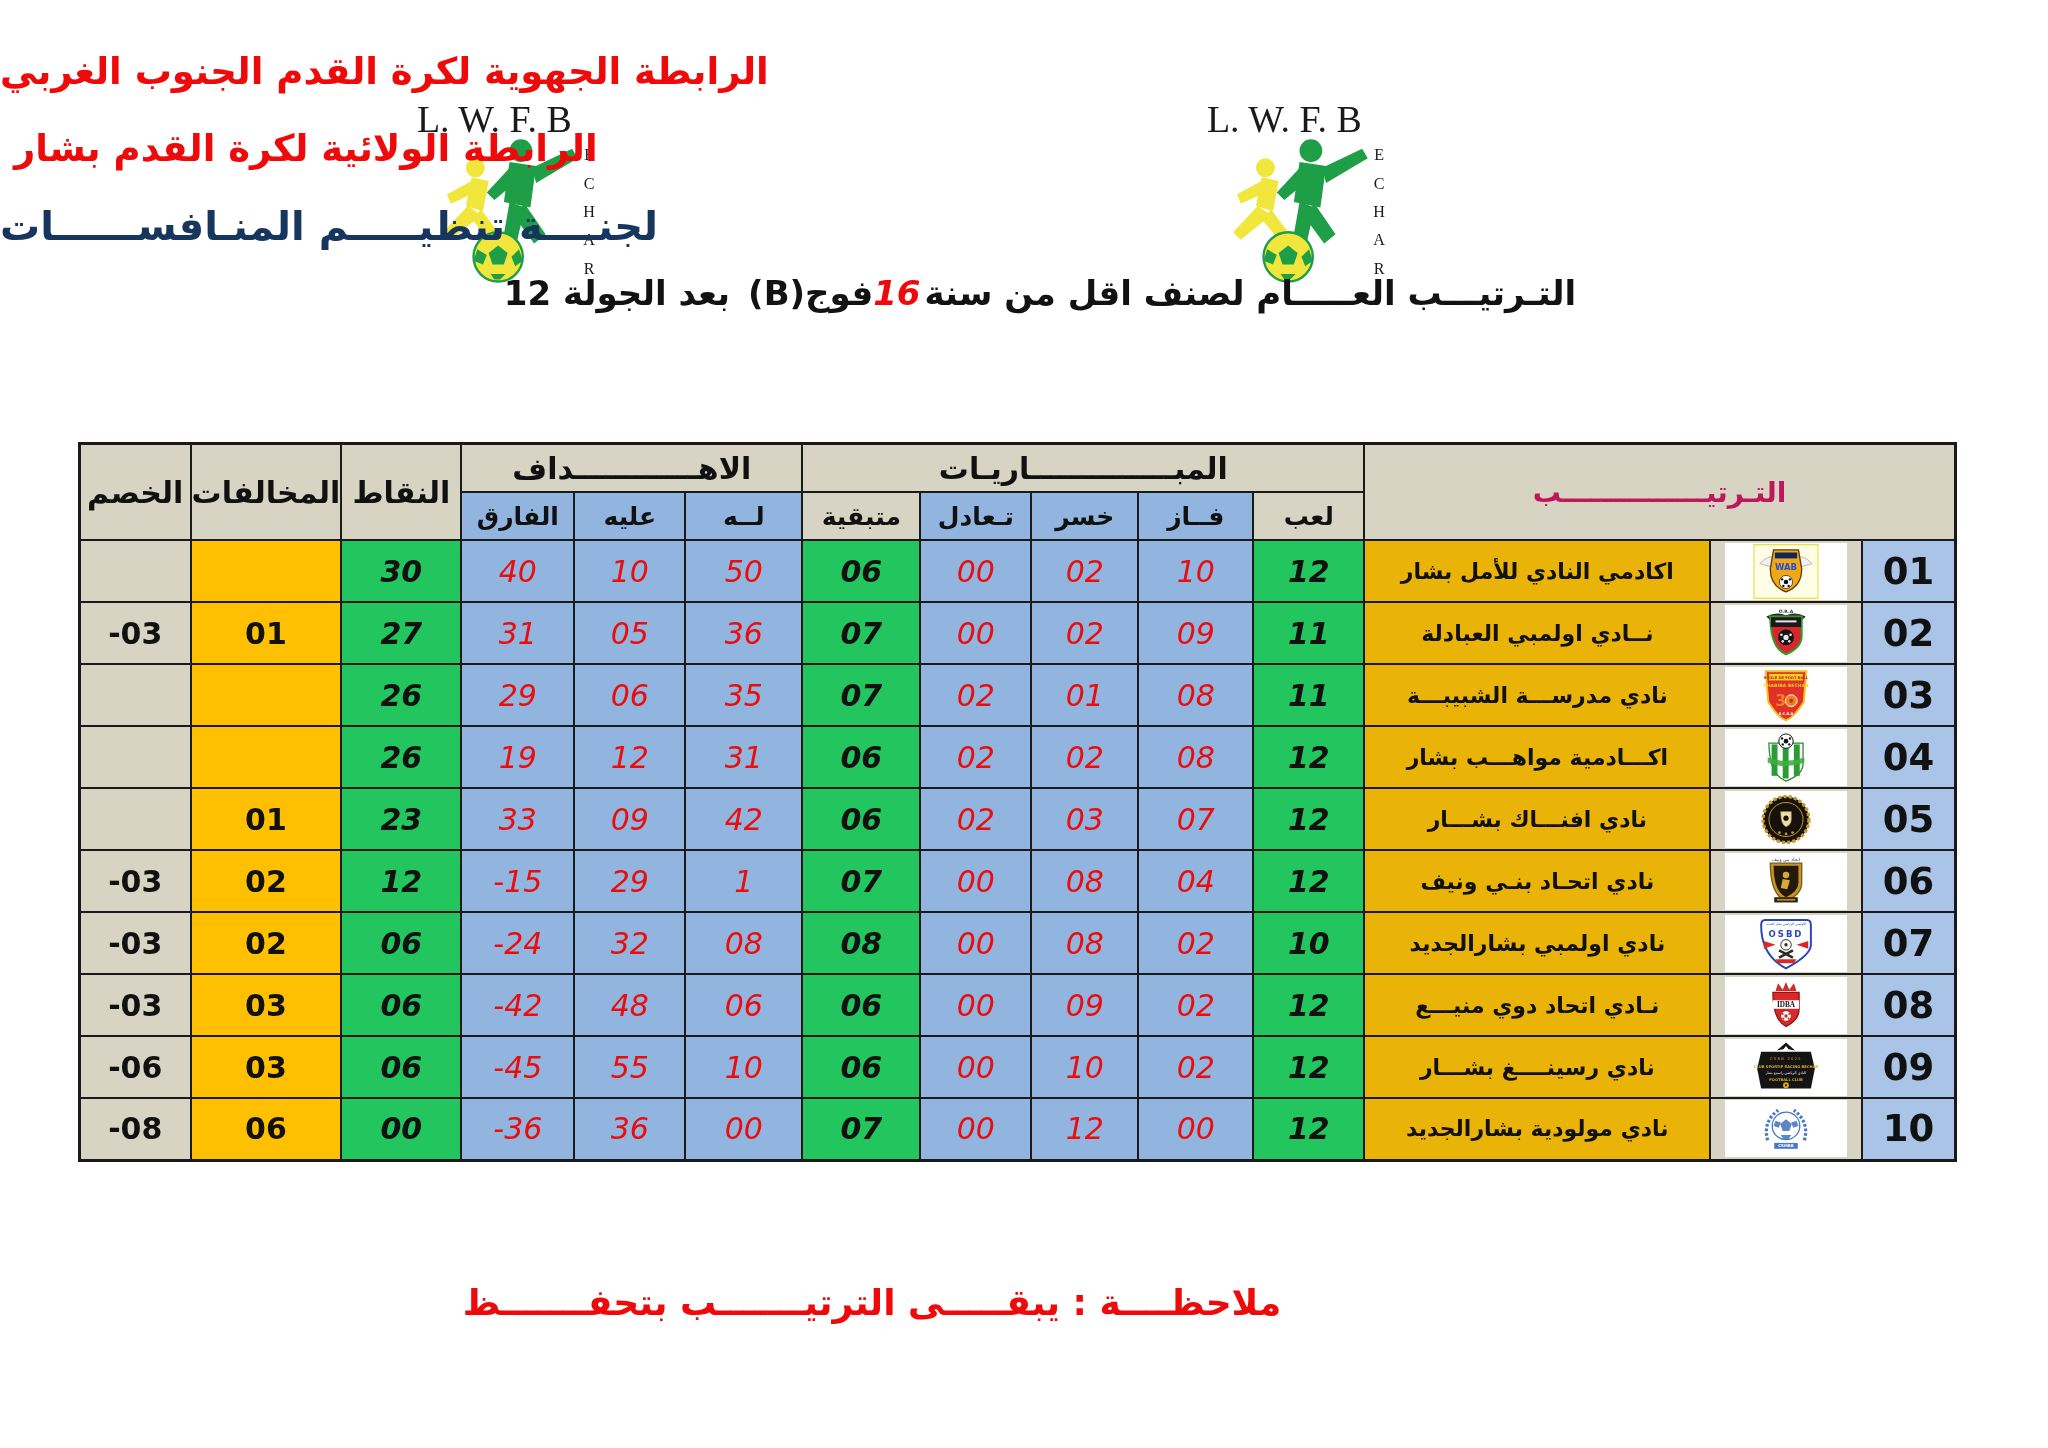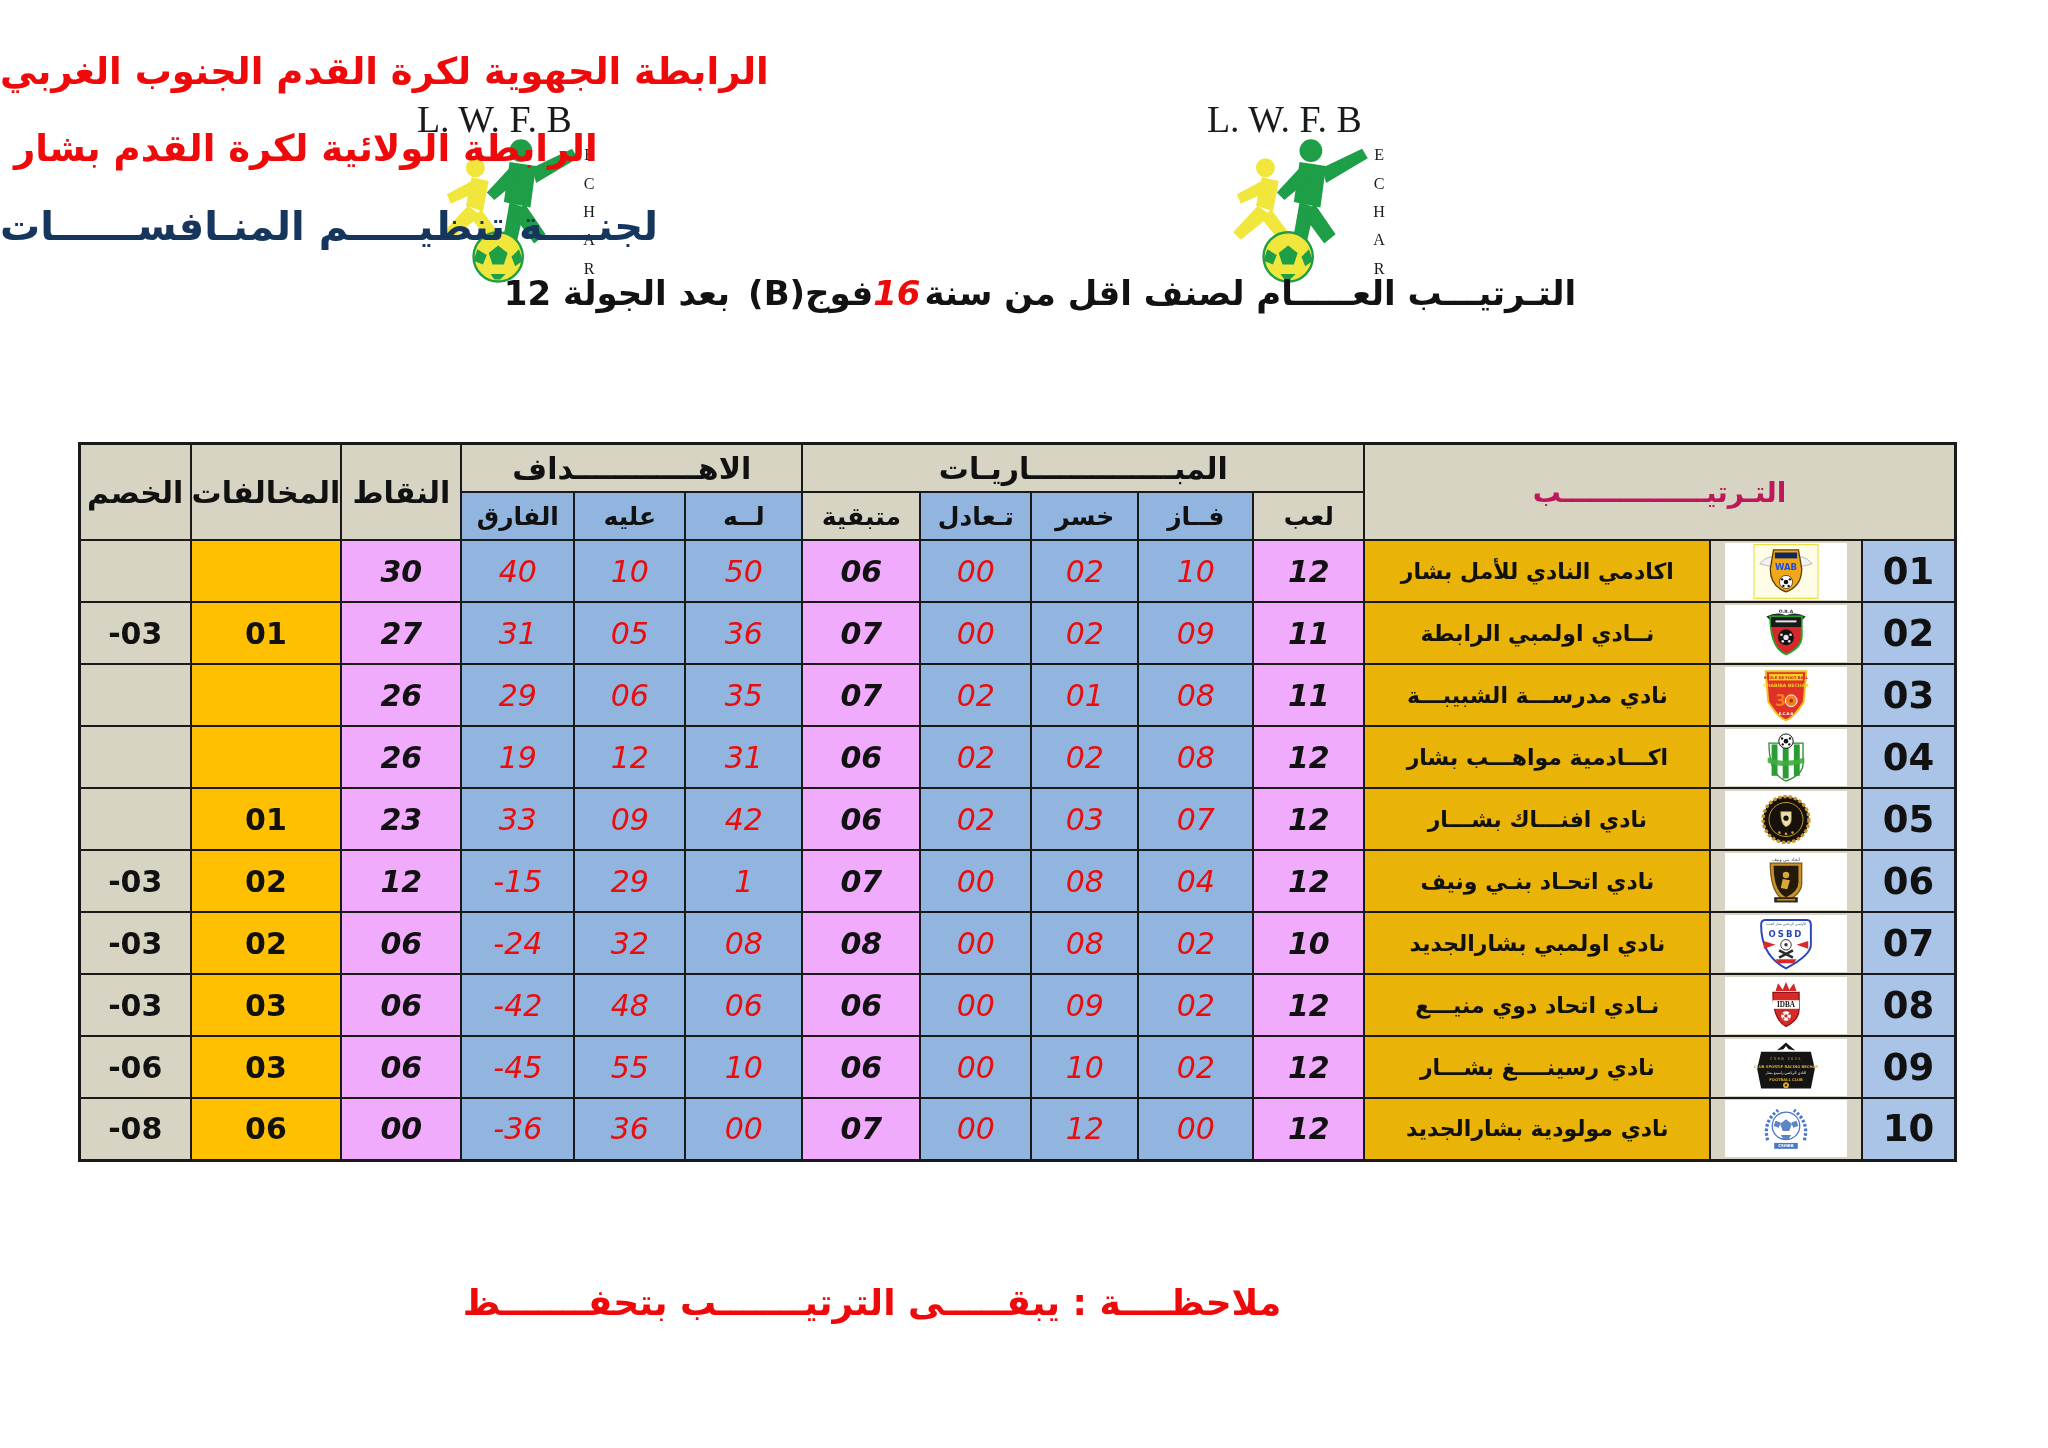--- a/index.html
+++ b/index.html
@@ -36,21 +36,21 @@
   .h-rankgroup{background:#d8d4c3;color:#be185d;vertical-align:top;padding-top:8px;font-size:28px;font-weight:bold;}
   .h-sub{font-size:25px;font-weight:bold;color:#111;}
   .bg-beige{background:#d8d4c3;}
   .bg-blue{background:#92b5df;}
   tr.data{height:62px;}
   td.rank{background:#a9c4e6;font-size:37px;font-weight:bold;color:#111;}
   td.logo{background:#d8d4c3;}
   td.logo .imgbox{width:122px;height:57px;background:#ffffff;margin:0 auto;display:flex;
                   align-items:center;justify-content:center;}
   td.club{background:#eab308;font-size:22px;font-weight:bold;color:#111;direction:rtl;}
-  td.num-dark{background:#f0abfc;color:#111;font-size:30px;font-weight:bold;font-style:italic;direction:ltr;}
+  td.num-dark{background:#22c55e;color:#111;font-size:30px;font-weight:bold;font-style:italic;direction:ltr;}
   td.num-red{background:#92b5df;color:#e90d0d;font-size:30px;font-weight:normal;font-style:italic;direction:ltr;}
   td.viol{background:#fec000;color:#111;font-size:30px;font-weight:bold;direction:ltr;}
   td.ded{background:#d8d4c3;color:#111;font-size:30px;font-weight:bold;direction:ltr;}
 
   
   .footer-note{position:absolute;top:1282px;left:0;width:1744px;text-align:center;direction:rtl;
                color:#ee0a0a;font-size:36px;font-weight:bold;}
   .defs-holder{position:absolute;width:0;height:0;overflow:hidden;}
 </style>
 </head>
@@ -304,21 +304,21 @@
       </tr>
       <tr class="data">
         <td class="rank">02</td>
         <td class="logo">
             <div class="imgbox">
               <svg width="80" height="55" viewBox="0 0 100 84">
                 <use href="#lg-abadla"></use>
               </svg>
             </div>
           </td>
-        <td class="club">نــادي اولمبي الرابطة</td>
+        <td class="club">نــادي اولمبي العبادلة</td>
         <td class="num-dark">11</td>
         <td class="num-red">09</td>
         <td class="num-red">02</td>
         <td class="num-red">00</td>
         <td class="num-dark">07</td>
         <td class="num-red">36</td>
         <td class="num-red">05</td>
         <td class="num-red">31</td>
         <td class="num-dark">27</td>
         <td class="viol">01</td>

